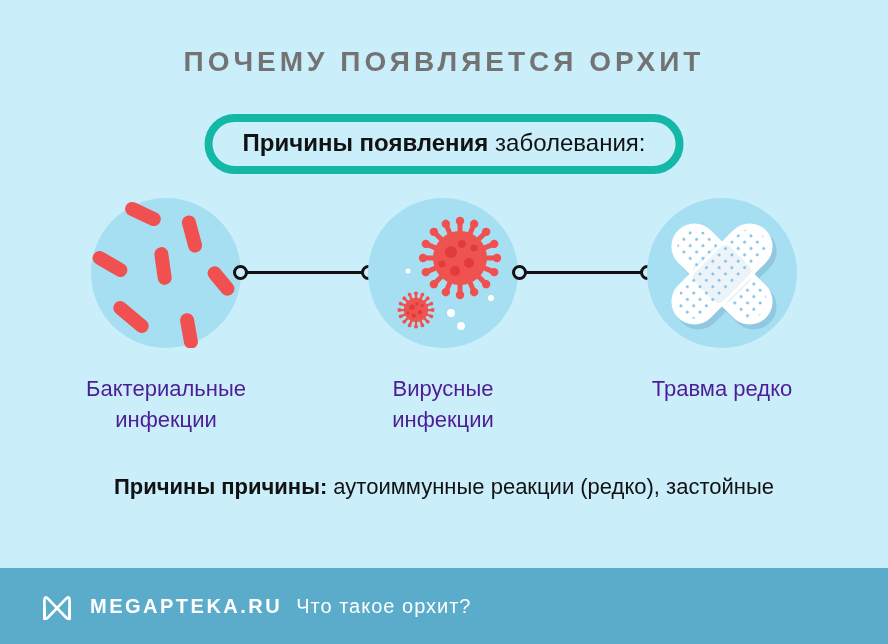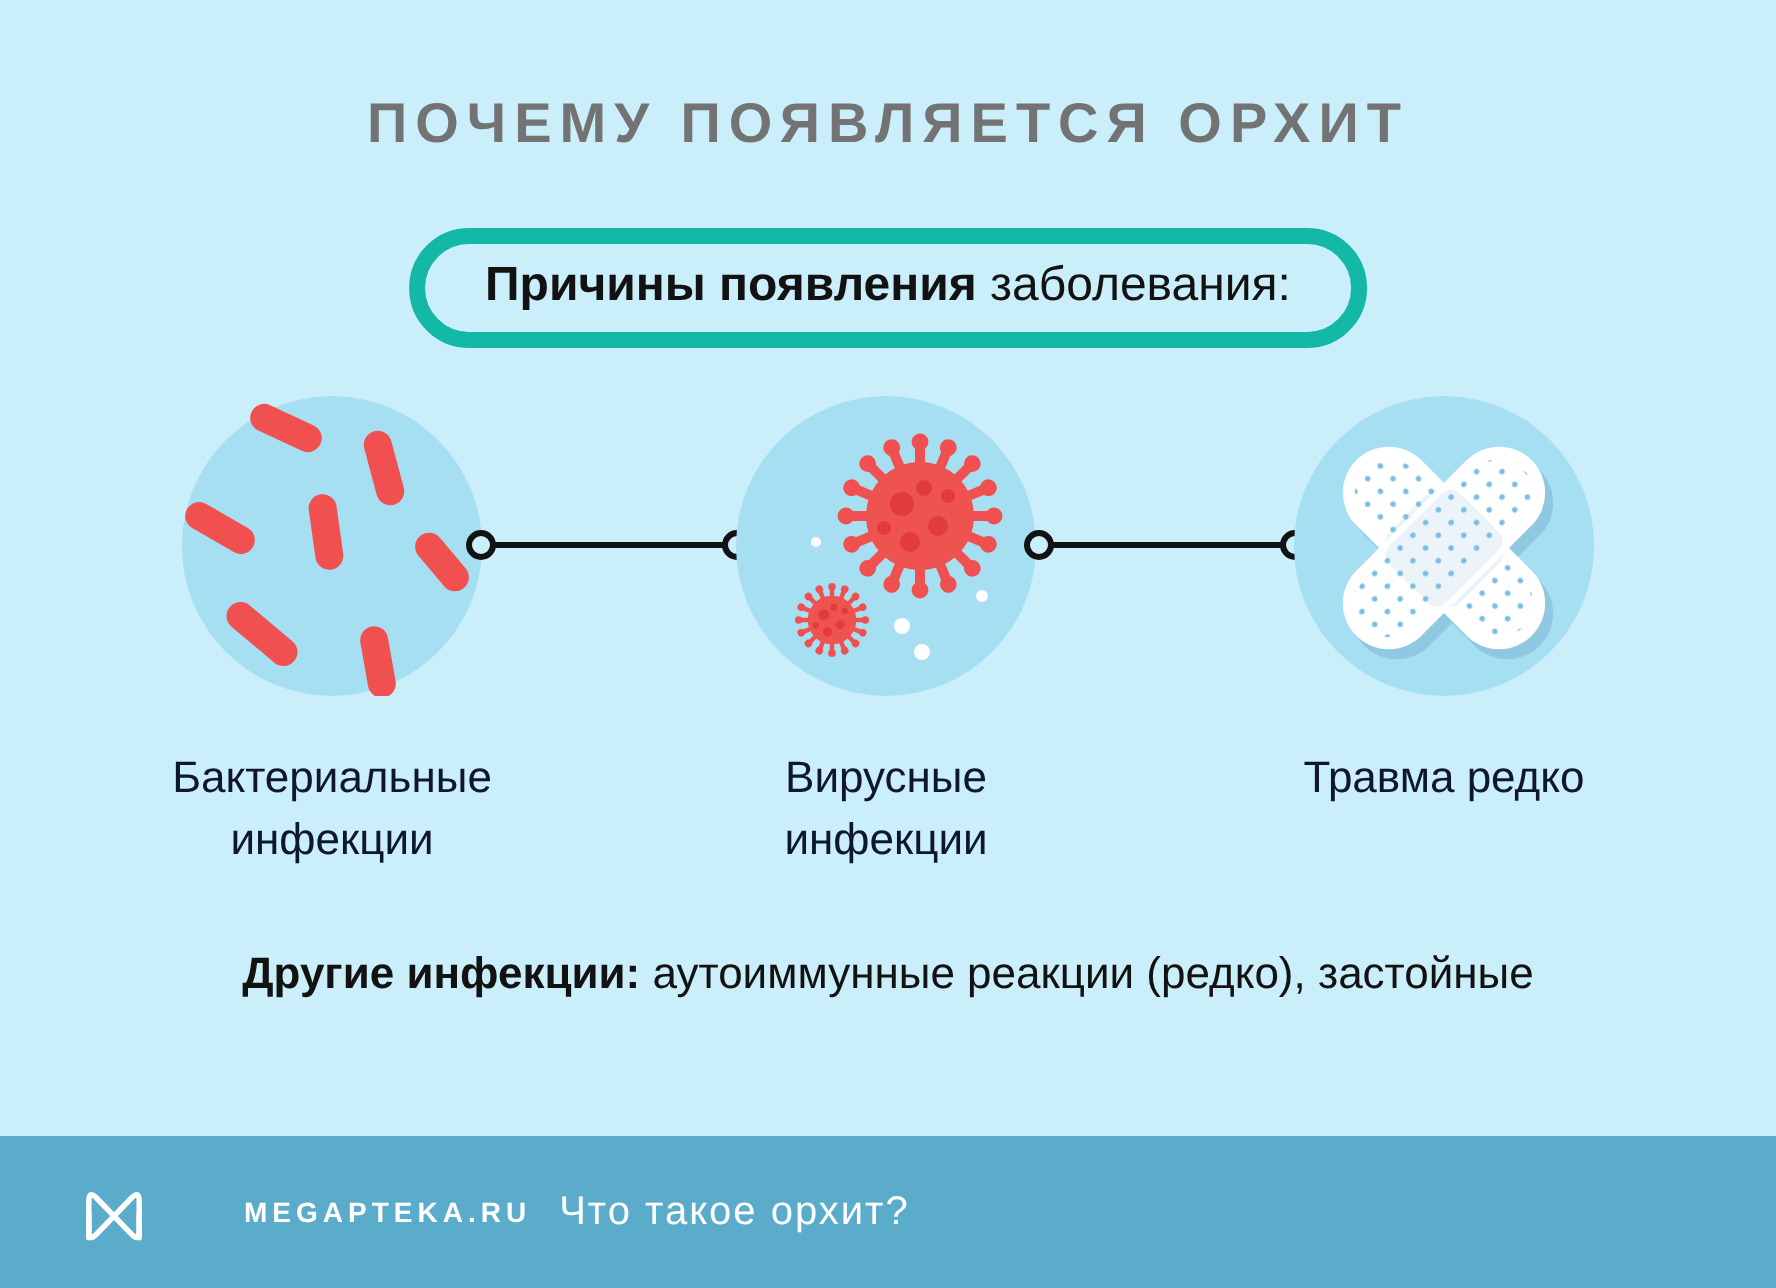--- a/index.html
+++ b/index.html
@@ -27,35 +27,35 @@
     position:absolute; top:271px; height:3px; background:#121212; width:128px;
   }
   .l1 { left:240px; } .l2 { left:519px; }
   .connector-dot {
     position:absolute; top:265px; width:15px; height:15px;
     border:3px solid #121212; border-radius:50%; background:#CBEEFB;
   }
   .d1 { left:233px; } .d2 { left:361px; } .d3 { left:512px; } .d4 { left:640px; }
   .cause-label {
     position:absolute; top:373px; width:300px; text-align:center;
-    font-size:22px; line-height:31px; color:#0f172a;
+    font-size:22px; line-height:31px; color:#4c1d95;
   }
   .lab1 { left:16px; } .lab2 { left:293px; } .lab3 { left:572px; }
   .other-causes {
     position:absolute; top:471px; left:0; width:100%;
     text-align:center; font-size:22px; line-height:32px; color:#121212;
   }
   .other-causes .b { font-weight:700; }
   .footer {
     position:absolute; top:568px; left:0; width:100%; height:76px;
     background:#5BACCB; display:flex; align-items:center; padding-left:38px;
   }
   .footer .logo { width:38px; height:34px; margin-right:14px; }
   .footer .brand {
-    color:#FFFFFF; font-weight:700; font-size:14px; letter-spacing:2.5px;margin-left:32px;
+    color:#FFFFFF; font-weight:700; font-size:20px; letter-spacing:2.5px;
   }
   .footer .question {
     color:#FFFFFF; font-weight:400; font-size:20px; letter-spacing:1px;
     margin-left:14px; cursor:pointer;
   }
 </style>
 </head>
 <body>
 
 <div class="poster">
@@ -165,21 +165,21 @@
   <div class="cause-label lab2">
     <div>Вирусные</div>
     <div>инфекции</div>
   </div>
   <div class="cause-label lab3">
     <div>Травма редко</div>
     <div></div>
   </div>
 
   <div class="other-causes">
-    <div><span class="b">Другие инфекции:</span><span> аутоиммунные реакции (редко), застойные</span></div>
+    <div><span class="b">Причины причины:</span><span> аутоиммунные реакции (редко), застойные</span></div>
   </div>
 
   <div class="footer">
     <svg class="logo" viewBox="0 0 100 100" xmlns="http://www.w3.org/2000/svg">
       <g fill="none" stroke="#FFFFFF" stroke-width="8" stroke-linecap="round" stroke-linejoin="round">
         <path d="M13 88 V34 Q13 18 24 29 L76 83 Q87 94 87 78 V55"></path>
         <path d="M87 88 V34 Q87 18 76 29 L24 83 Q13 94 13 78 V55"></path>
       </g>
     </svg>
     <span class="brand">MEGAPTEKA.RU</span>

